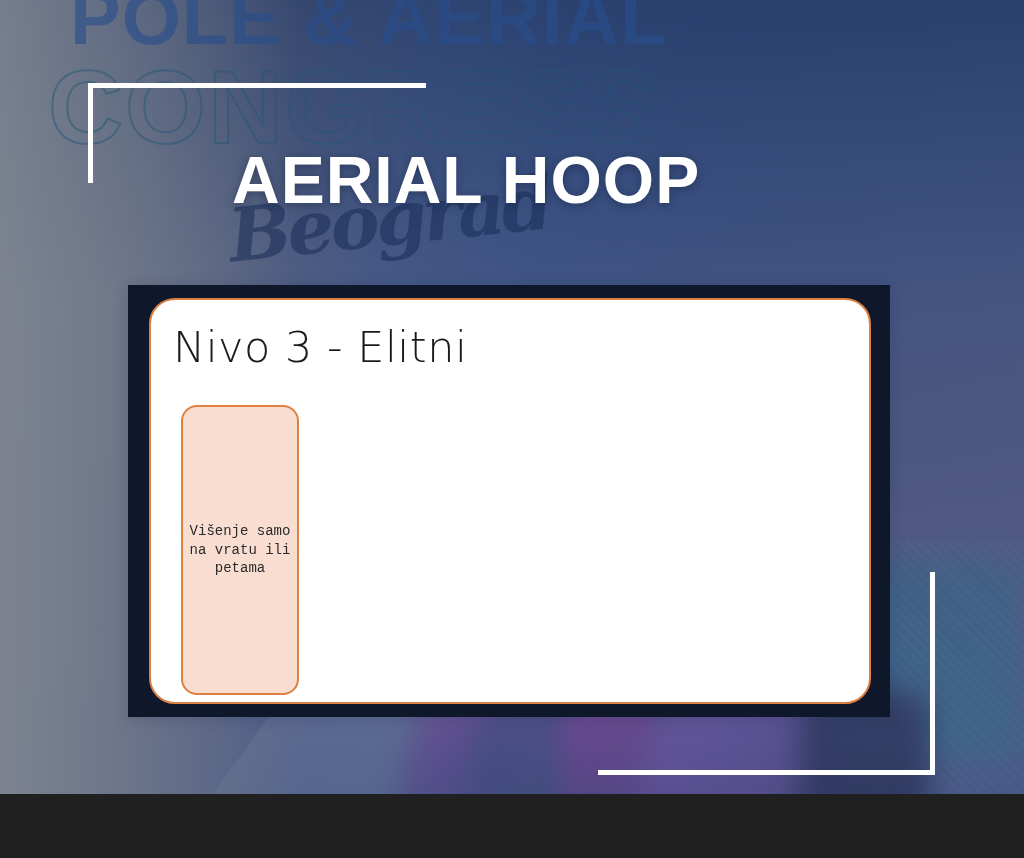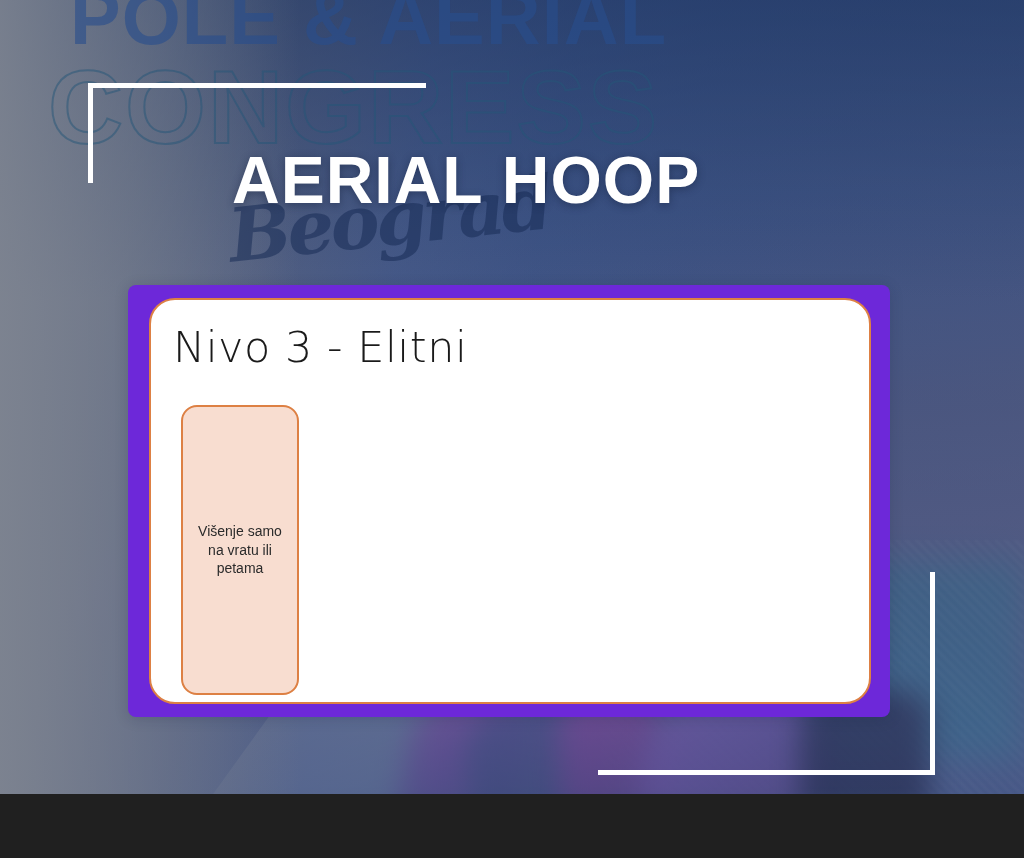--- a/index.html
+++ b/index.html
@@ -183,23 +183,22 @@
     white-space: nowrap;
   }
 
   
   .card {
     position: absolute;
     left: 128px;
     top: 285px;
     width: 762px;
     height: 432px;
-    background: #6d28d9;
+    background: #0f172a;
     box-shadow: 0 2px 14px rgba(20,30,60,.18);
-    border-radius: 8px;
   }
 
   .lvl {
     position: absolute;
     border: 2px solid #dd8044;
     border-radius: 26px;
     background: #ffffff;
     box-sizing: border-box;
   }
   .lvl-3 { left: 21px;  top: 13px;  width: 722px; height: 406px; }
@@ -221,21 +220,21 @@
   .pill {
     position: absolute;
     background: #f8ddd0;
     border: 2px solid #dd8044;
     border-radius: 16px;
     box-sizing: border-box;
     display: flex;
     align-items: center;
     justify-content: center;
     text-align: center;
-    font-family: Liberation Sans, sans-serif;
+    font-family: Liberation Mono, monospace;
     color: #2b2b2b;
     line-height: 1.32;
     padding: 6px;
   }
   .pill-3 {
     left: 30px; top: 105px;
     width: 118px; height: 290px;
     font-size: 14px;
   }
   .pill-2 {

